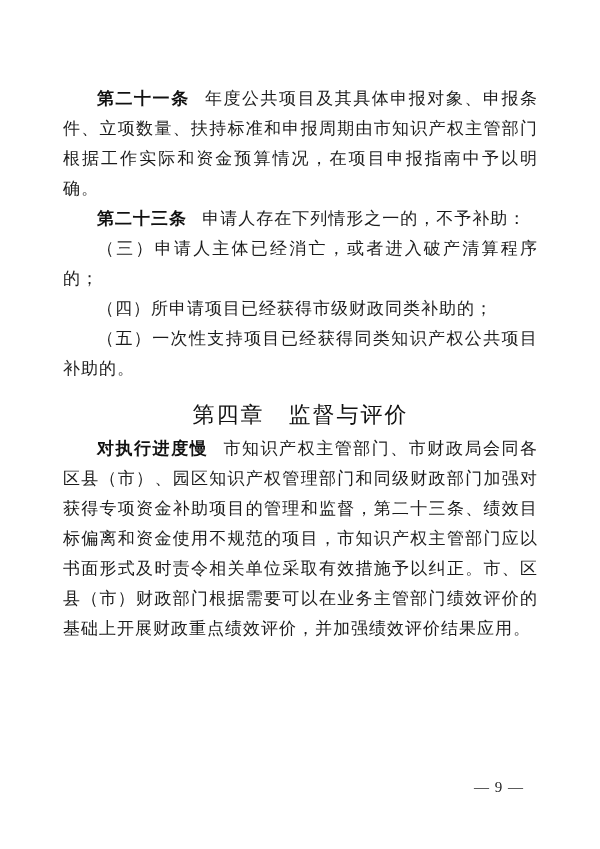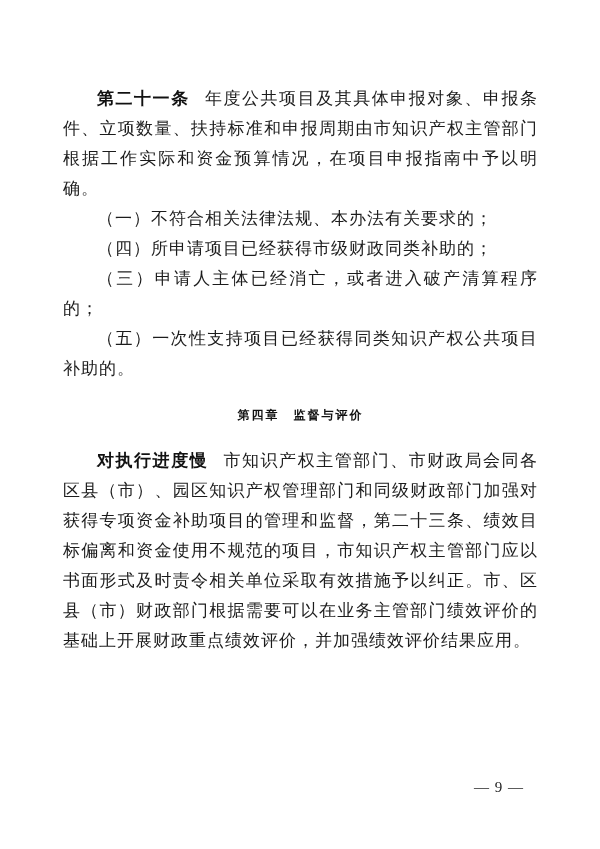--- a/index.html
+++ b/index.html
@@ -34,24 +34,24 @@
     text-justify: inter-ideograph;
     text-indent: 2em;
     color: #1c1c1c;
   }
   p.para .article-label {
     font-weight: bold;
     margin-right: 0.9em;
     color: #111111;
   }
   h2.chapter {
-    margin: 16px 0 16px 0;
+    margin: 16px 0 4px 0;
     font-family: "Liberation Sans", "DejaVu Sans", sans-serif;
-    font-weight: bold;
-    font-size: 12px;
+    font-weight: normal;
+    font-size: 22px;
     line-height: 30px;
     letter-spacing: 2px;
     text-align: center;
     color: #111111;
   }
   .page-number {
     position: absolute;
     top: 779px;
     right: 76px;
     font-size: 15px;
@@ -61,24 +61,24 @@
   }
 </style>
 </head>
 <body>
 
 <div class="page">
 
   <p class="para"><span class="article-label">第二十一条</span><span>年度公共项目及其具体申报对象、申报条件、立项数量、扶持标准和申报周期由市知识产权主管部门根据工作实际和资金预算情况，在项目申报指南中予以明确。</span></p>
 
 
+  <p class="para"><span class="article-label">第二十三条</span><span>申请人存在下列情形之一的，不予补助：</span></p>
 
-  <p class="para">（一）不符合相关法律法规、本办法有关要求的；</p>
+  <p class="para">（三）申请人主体已经消亡，或者进入破产清算程序的；</p>
   <p class="para">（四）所申请项目已经获得市级财政同类补助的；</p>
-  <p class="para">（三）申请人主体已经消亡，或者进入破产清算程序的；</p>
   <p class="para">（五）一次性支持项目已经获得同类知识产权公共项目补助的。</p>
 
   <h2 class="chapter">第四章　监督与评价</h2>
 
   <p class="para"><span class="article-label">对执行进度慢</span><span>市知识产权主管部门、市财政局会同各区县（市）、园区知识产权管理部门和同级财政部门加强对获得专项资金补助项目的管理和监督，第二十三条、绩效目标偏离和资金使用不规范的项目，市知识产权主管部门应以书面形式及时责令相关单位采取有效措施予以纠正。市、区县（市）财政部门根据需要可以在业务主管部门绩效评价的基础上开展财政重点绩效评价，并加强绩效评价结果应用。</span></p>
 
 </div>
 
 <div class="page-number">— 9 —</div>
 

